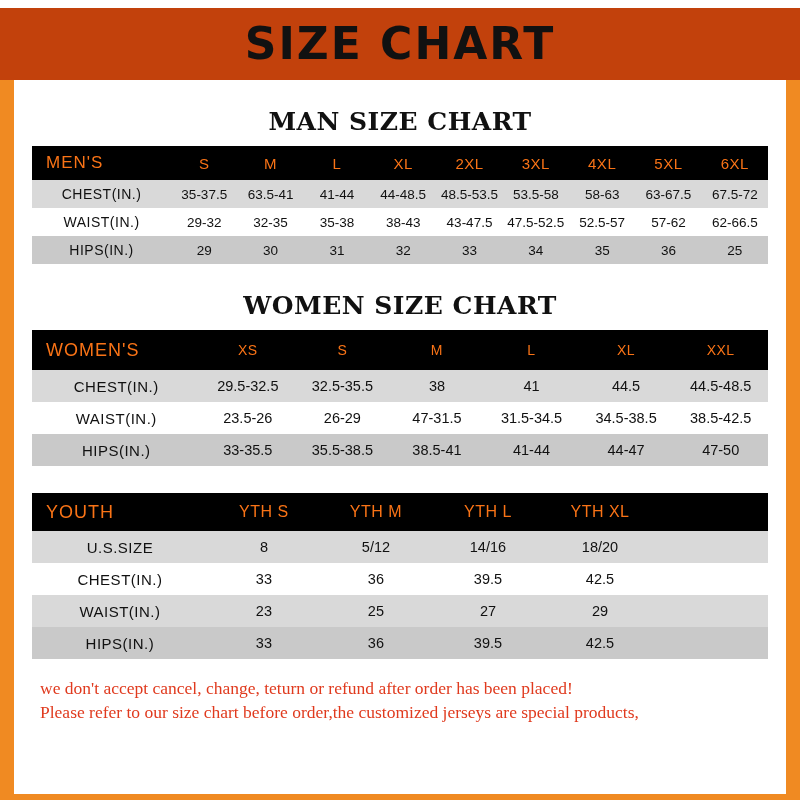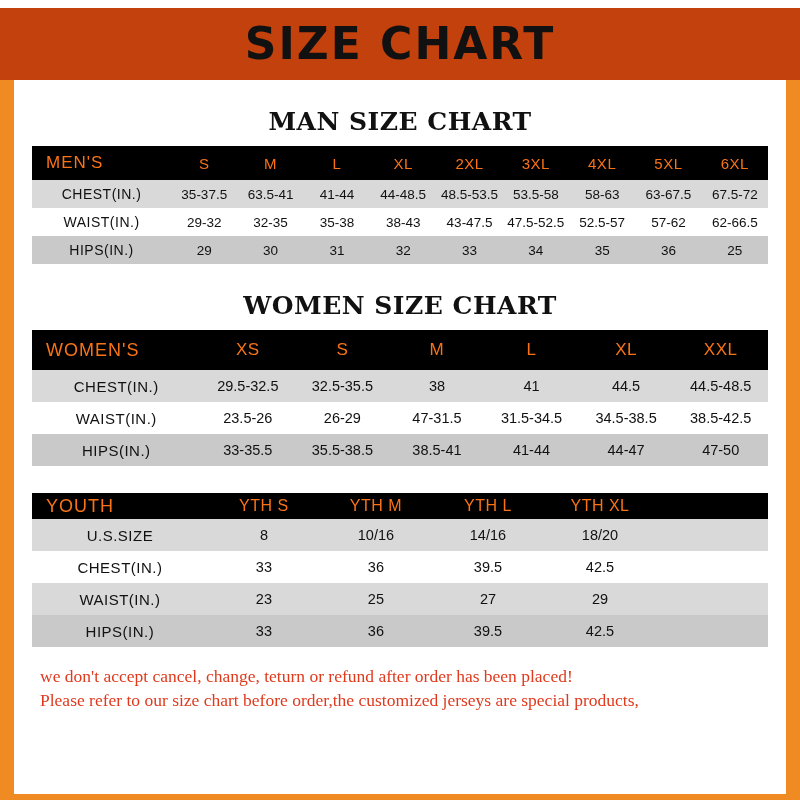--- a/index.html
+++ b/index.html
@@ -89,26 +89,26 @@
   tr.body-row td.label-cell {
     font-size: 14px;
     letter-spacing: 0.5px;
     color: #111111;
   }
   tr.shade-light { background: #d9d9d9; }
   tr.shade-white { background: #ffffff; }
   tr.shade-mid { background: #c9c9c9; border-radius: 14px; }
 
   
-  .women tr.head-row th { height: 40px; font-size: 17px; }
+  .women tr.head-row th { height: 40px; font-size: 14px; }
   .women tr.head-row th.label-cell { font-size: 18px; }
   .women tr.body-row td { height: 32px; font-size: 14.5px; }
   .women tr.body-row td.label-cell { font-size: 15px; }
 
-  .youth tr.head-row th { height: 26px; font-size: 16px; }
+  .youth tr.head-row th { height: 38px; font-size: 16px; }
   .youth tr.head-row th.label-cell { font-size: 18px; }
   .youth tr.body-row td { height: 32px; font-size: 14.5px; }
   .youth tr.body-row td.label-cell { font-size: 15px; }
 
   .notice {
     margin-top: 18px;
     padding: 0 8px;
     color: #e03a1e;
     font-family: "Liberation Serif", serif;
     font-size: 17.5px;
@@ -235,21 +235,21 @@
             <th class="label-cell" style="width:22%">YOUTH</th>
             <th>YTH S</th>
             <th>YTH M</th>
             <th>YTH L</th>
             <th>YTH XL</th>
             <th></th>
           </tr>
           <tr class="body-row shade-light">
             <td class="label-cell">U.S.SIZE</td>
             <td>8</td>
-            <td>10/16</td>
+            <td>5/12</td>
             <td>14/16</td>
             <td>18/20</td>
             <td></td>
           </tr>
           <tr class="body-row shade-white">
             <td class="label-cell">CHEST(IN.)</td>
             <td>33</td>
             <td>36</td>
             <td>39.5</td>
             <td>42.5</td>

